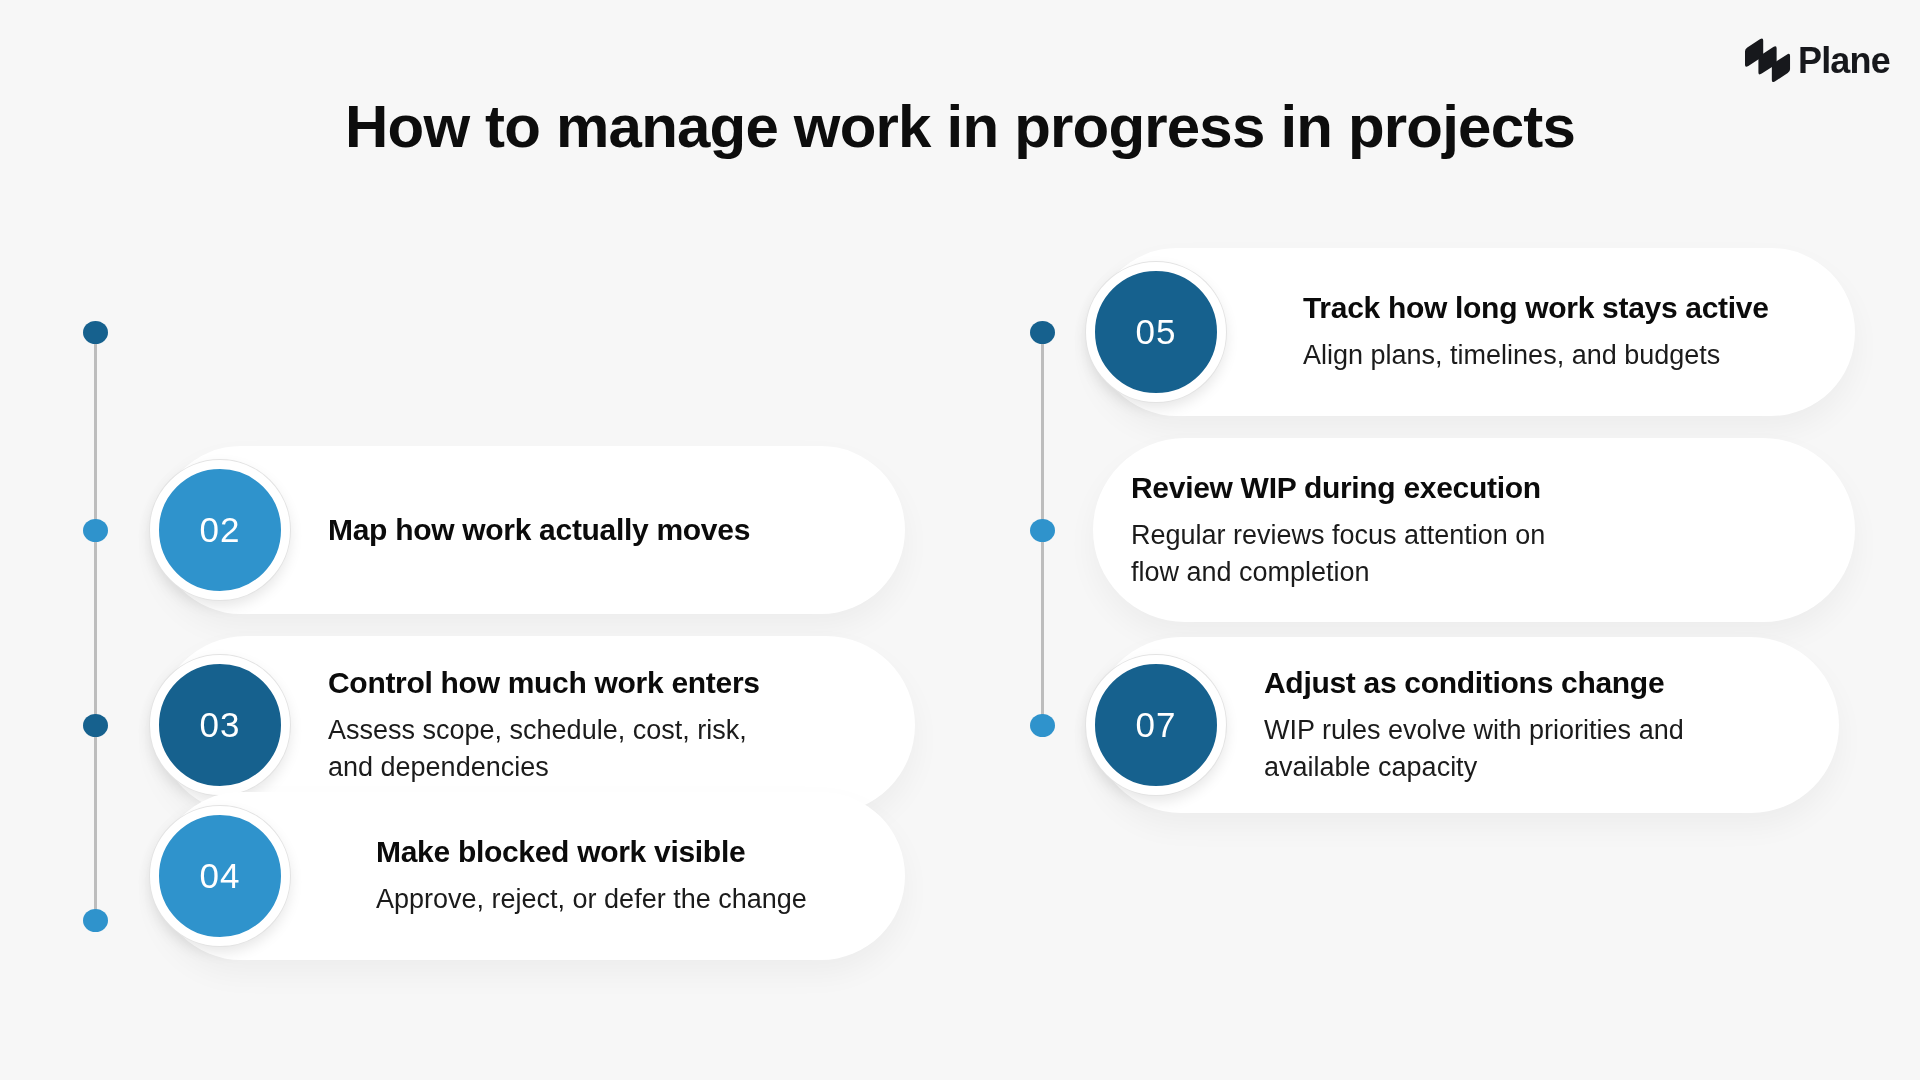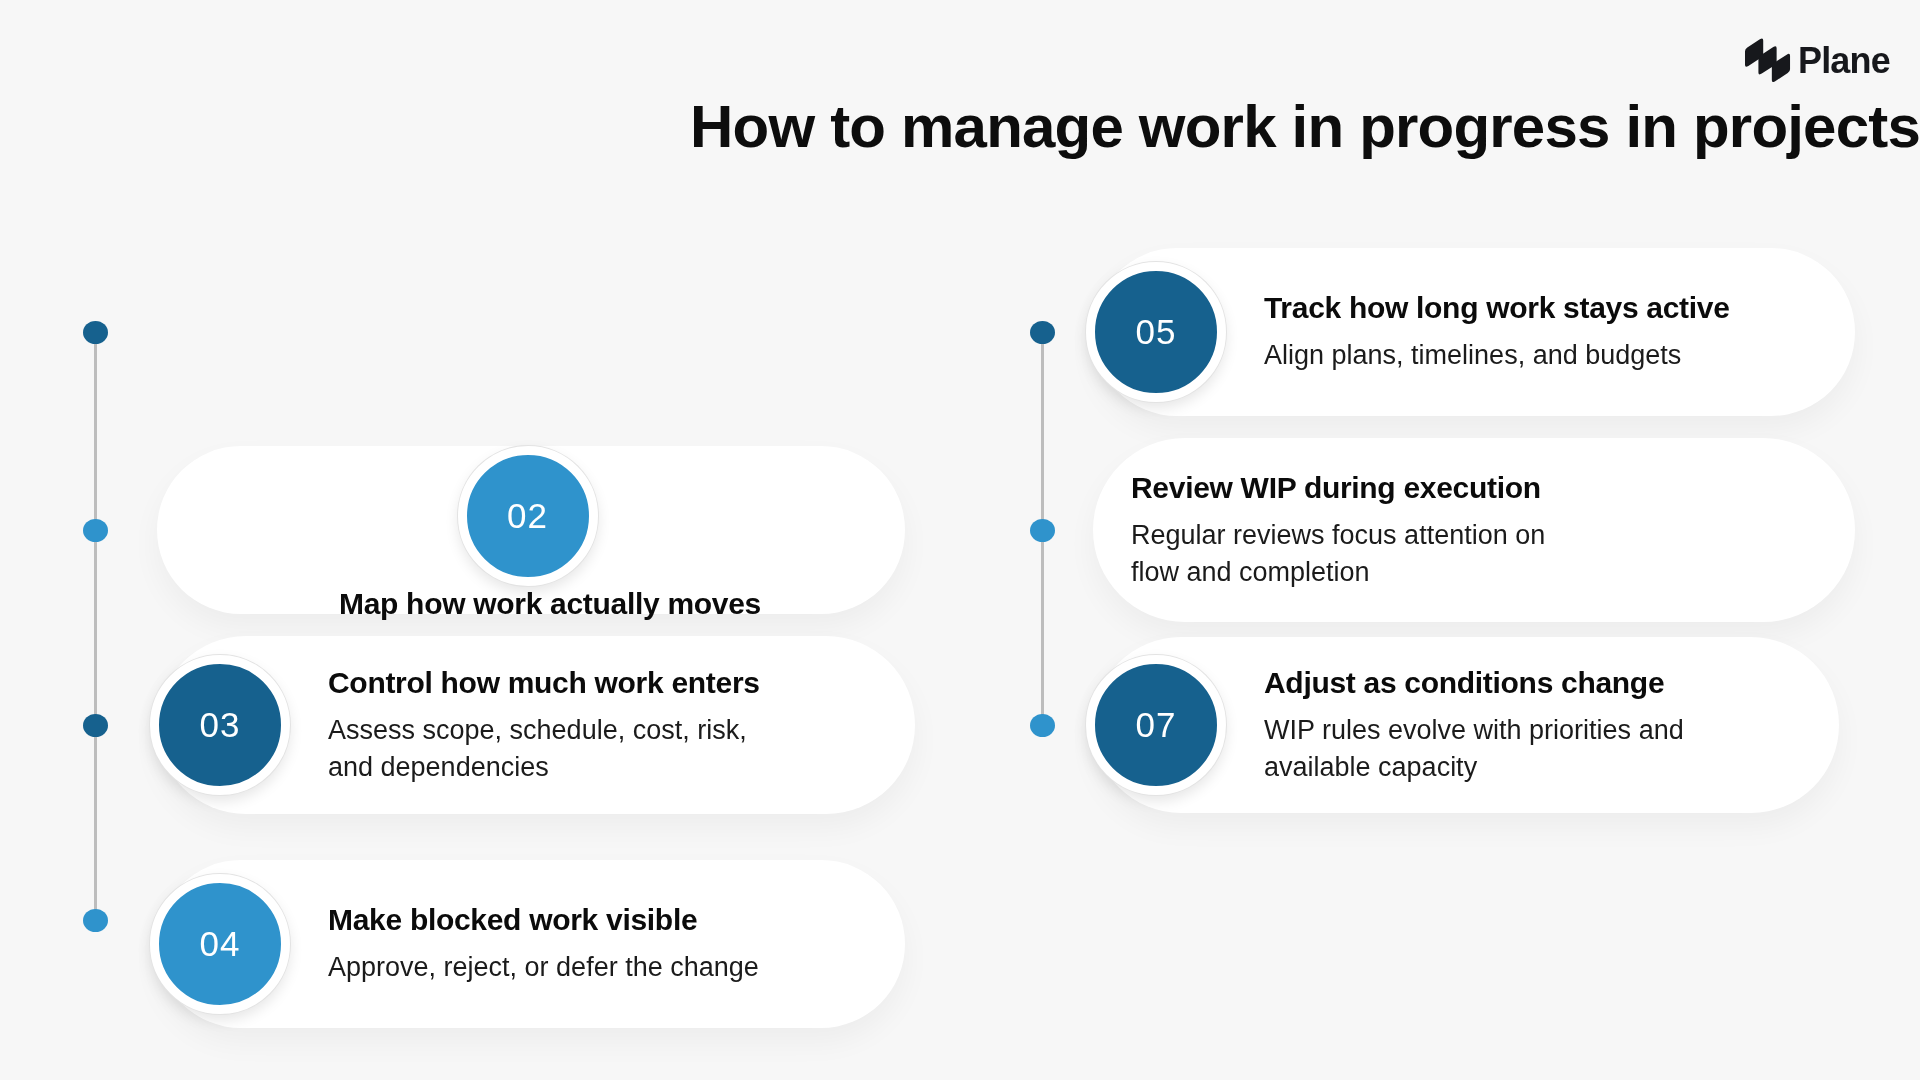--- a/index.html
+++ b/index.html
@@ -23,21 +23,21 @@
   
   .brand{
     position:absolute;top:36px;right:30px;
     display:flex;align-items:center;gap:4px;
   }
   .brand-name{
     font-size:36px;font-weight:700;letter-spacing:-0.8px;color:#17181C;
   }
   .page-title{
     position:absolute;top:92px;left:0;width:100%;
-    text-align:right;
+    text-align:center;
     font-size:60px;font-weight:600;letter-spacing:-0.8px;color:var(--ink);
   }
 
   
   .rail{position:absolute;width:3px;background:var(--rail);border-radius:2px;}
   .rail-left{left:94px;top:332px;height:588px;}
   .rail-right{left:1041px;top:332px;height:393px;}
   .dot{
     position:absolute;width:25px;height:23px;border-radius:50%;
   }
@@ -70,25 +70,25 @@
     line-height:1.2;
   }
   .card-sub{
     margin-top:11px;
     font-size:27px;font-weight:400;color:#1B1B1B;
     line-height:1.35;white-space:pre-line;
   }
 
   
   .r1{left:157px;top:248px;width:750px;height:168px;}
-  .r2{left:157px;top:446px;width:748px;height:168px;flex-direction:column;}
+  .r2{left:157px;top:446px;width:748px;height:168px;}
   .r3{left:157px;top:636px;width:758px;height:178px;}
-  .r4{left:157px;top:860px;width:748px;height:168px;}
+  .r4{left:157px;top:792px;width:748px;height:168px;gap:48px;}
   
-  .r5{left:1093px;top:248px;width:762px;height:168px;}
+  .r5{left:1093px;top:248px;width:762px;height:168px;gap:39px;}
   .r6{left:1093px;top:438px;width:762px;height:184px;}
   .r7{left:1093px;top:637px;width:746px;height:176px;}
 
   
   .d1{left:83px;top:321px;}
   .d2{left:83px;top:519px;}
   .d3{left:83px;top:714px;}
   .d4{left:83px;top:909px;}
   .d5{left:1030px;top:321px;}
   .d6{left:1030px;top:519px;}

